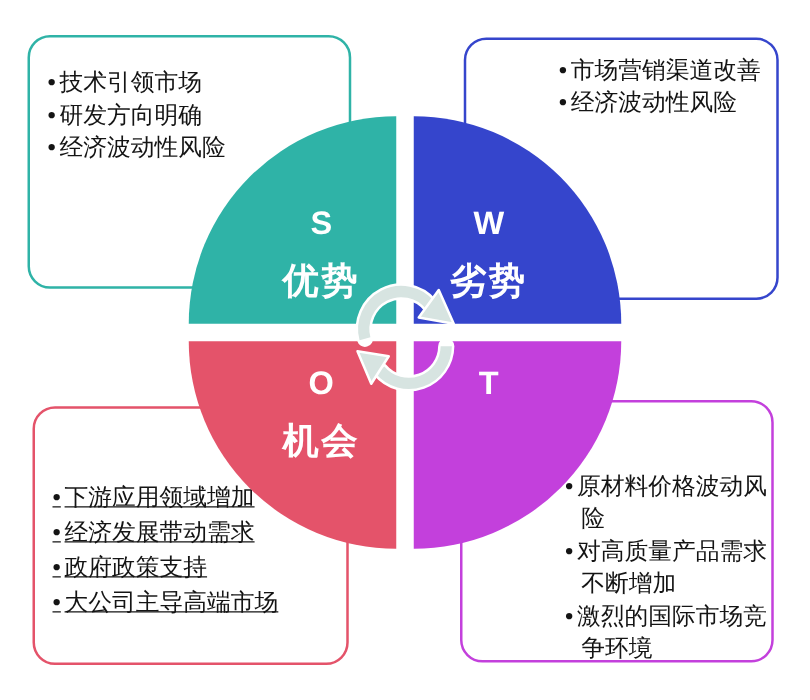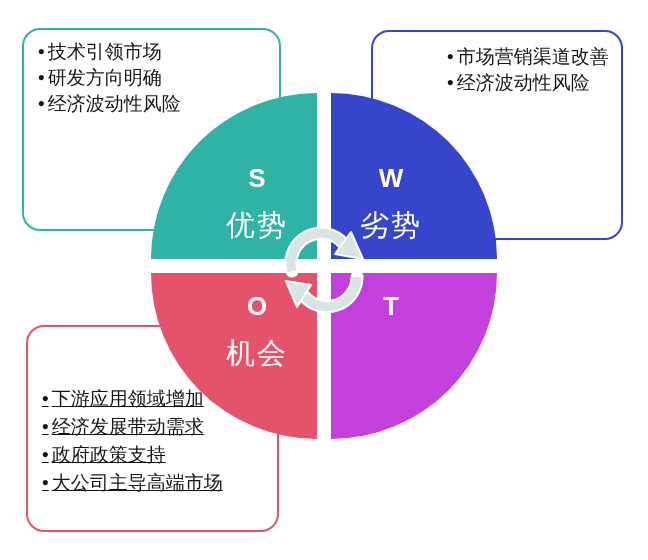--- a/index.html
+++ b/index.html
@@ -16,40 +16,40 @@
   }
   
   .note{
     position:absolute;border:2px solid;border-radius:18px;
     box-sizing:border-box;background:#fff;z-index:1;
   }
   .note ul{list-style:none;margin:0;padding:0;font-size:19px;line-height:26px;color:#141414;}
   .note li{padding-left:13px;text-indent:-13px;}
   .note li::before{content:"\2022";margin-right:3px;font-weight:bold;}
   #box-tl{left:22px;top:28px;width:259px;height:203px;border-color:var(--teal);}
-  #box-tl ul{margin:9px 0 0 14px;width:230px;}
+  #box-tl ul{margin:24px 0 0 14px;width:230px;}
   #box-tr{left:371px;top:30px;width:252px;height:210px;border-color:var(--blue);}
   #box-tr ul{margin:12px 0 0 74px;width:168px;}
   #box-bl{left:26px;top:325px;width:253px;height:207px;border-color:var(--red);}
   #box-bl ul{margin:58px 0 0 14px;width:232px;line-height:28px;text-decoration:underline;}
   #box-br{left:368px;top:320px;width:251px;height:210px;border-color:var(--magenta);}
   #box-br ul{margin:55px 0 0 82px;width:168px;}
   
   .circle{
     position:absolute;left:151px;top:93px;width:346px;height:346px;z-index:2;
     display:grid;grid-template-columns:166px 166px;grid-template-rows:166px 166px;gap:14px;
   }
   .quad{width:166px;height:166px;}
   #quad-s{background:var(--teal);border-top-left-radius:100%;}
   #quad-w{background:var(--blue);border-top-right-radius:100%;}
   #quad-o{background:var(--red);border-bottom-left-radius:100%;}
   #quad-t{background:var(--magenta);border-bottom-right-radius:100%;}
   .qlabel{position:absolute;width:100px;text-align:center;color:#fff;z-index:3;}
   .qletter{font-family:"Liberation Sans","DejaVu Sans",sans-serif;font-weight:bold;font-size:26px;line-height:34px;}
-  .qword{font-family:"Liberation Serif","DejaVu Serif",serif;font-weight:normal;font-size:29px;line-height:40px;margin-top:10px;letter-spacing:2px;}
+  .qword{font-family:"Liberation Serif","DejaVu Serif",serif;font-weight:bold;font-size:29px;line-height:40px;margin-top:10px;letter-spacing:2px;}
   #label-s{left:56px;top:68px;}
   #label-w{left:190px;top:68px;}
   #label-o{left:56px;top:196px;}
   #label-t{left:190px;top:196px;}
   
   .arrows{position:absolute;left:265px;top:215px;width:110px;height:110px;z-index:4;}
   .arc-under{fill:none;stroke:#ffffff;stroke-width:13;stroke-linecap:round;}
   .arc{fill:none;stroke:var(--arrow);stroke-width:9;stroke-linecap:butt;}
   .head{fill:var(--arrow);stroke:#ffffff;stroke-width:2;stroke-linejoin:round;}
 </style>
@@ -75,20 +75,27 @@
 
   <div class="note" id="box-bl">
     <ul>
       <li>下游应用领域增加</li>
       <li>经济发展带动需求</li>
       <li>政府政策支持</li>
       <li>大公司主导高端市场</li>
     </ul>
   </div>
 
+  <div class="note" id="box-br">
+    <ul>
+      <li>原材料价格波动风险</li>
+      <li>对高质量产品需求不断增加</li>
+      <li>激烈的国际市场竞争环境</li>
+    </ul>
+  </div>
 
   <div class="circle">
     <div class="quad" id="quad-s"></div>
     <div class="quad" id="quad-w"></div>
     <div class="quad" id="quad-o"></div>
     <div class="quad" id="quad-t"></div>
 
     <div class="qlabel" id="label-s">
       <div class="qletter">S</div>
       <div class="qword">优势</div>

